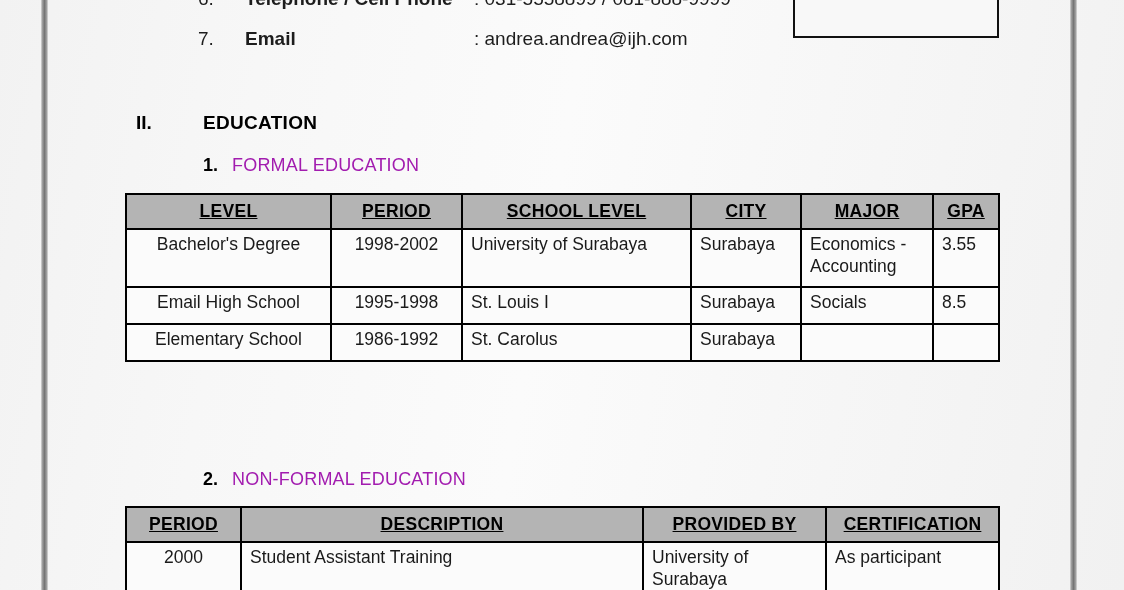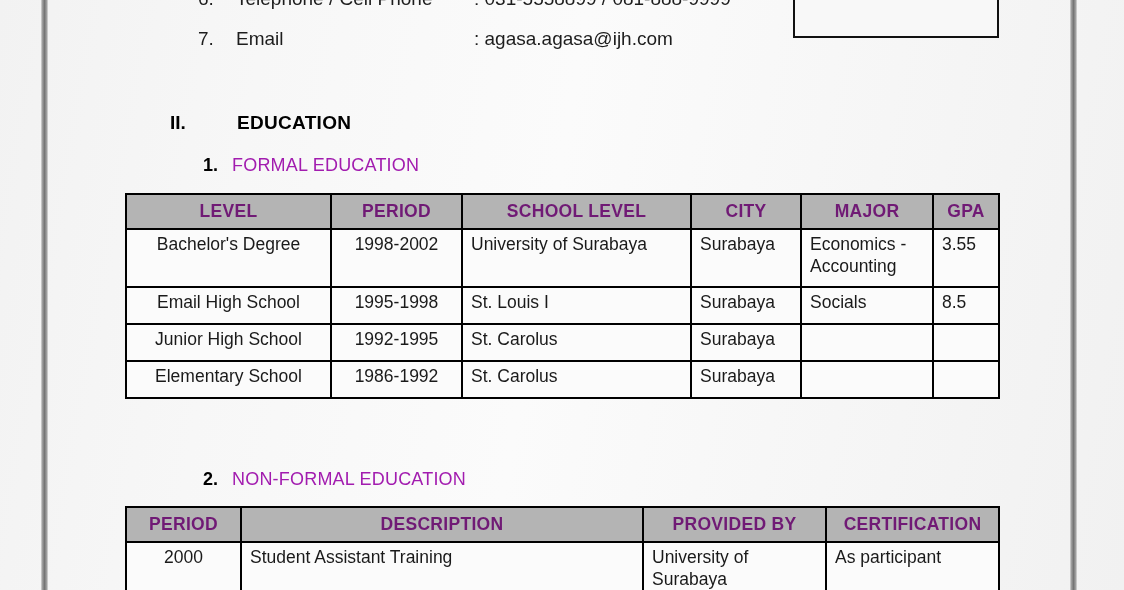--- a/index.html
+++ b/index.html
@@ -52,21 +52,21 @@
 
   #line-phone {
     top: -12px;
     left: 0;
   }
   #line-email {
     top: 28px;
     left: 0;
   }
   .ln-num   { position:absolute; left: 198px; }
-  .ln-label { position:absolute; left: 236px; }
+  .ln-label { position:absolute; left: 245px; font-weight: bold; }
   .ln-value { position:absolute; left: 474px; }
 
   
   #photo-box {
     position: absolute;
     left: 793px;
     top: -58px;
     width: 202px;
     height: 92px;
     border: 2px solid #111111;
@@ -82,21 +82,21 @@
     color: #000;
   }
   .sec-title {
     position: absolute;
     left: 203px;
     font-size: 19px;
     font-weight: bold;
     letter-spacing: 0.3px;
     color: #000;
   }
-  #sec2-roman, #sec2-title { top: 112px; margin-left: 34px; }
+  #sec2-roman, #sec2-title { top: 112px; }
 
   .sub-num {
     position: absolute;
     left: 203px;
     font-size: 18px;
     font-weight: bold;
     color: #000;
   }
   .sub-title {
     position: absolute;
@@ -124,22 +124,23 @@
     vertical-align: top;
     line-height: 1.22;
     background: #fbfbfb;
   }
   table.cv th {
     background: #b4b4b4;
     text-align: center;
     font-weight: bold;
     font-size: 17.5px;
     letter-spacing: 0.3px;
-    color: #701a75;
+    color: #000000;
     padding: 6px 8px;
+    text-decoration: underline;
   }
   td.center { text-align: center; }
   td.left   { text-align: left; }
 
   #table-formal {
     left: 125px;
     top: 193px;
     width: 873px;
   }
   #table-nonformal {
@@ -160,21 +161,21 @@
 
     <div class="contact-line" id="line-phone">
       <span class="ln-num">6.</span>
       <span class="ln-label">Telephone / Cell Phone</span>
       <span class="ln-value">: 031-5558899 / 081-888-9999</span>
     </div>
 
     <div class="contact-line" id="line-email">
       <span class="ln-num">7.</span>
       <span class="ln-label">Email</span>
-      <span class="ln-value">: agasa.agasa@ijh.com</span>
+      <span class="ln-value">: andrea.andrea@ijh.com</span>
     </div>
 
     <div id="photo-box"></div>
 
     <span class="sec-roman" id="sec2-roman">II.</span>
     <span class="sec-title" id="sec2-title">EDUCATION</span>
 
     <span class="sub-num" id="sub1-num">1.</span>
     <span class="sub-title" id="sub1-title">FORMAL EDUCATION</span>
 
@@ -208,28 +209,20 @@
         </tr>
         <tr style="height:37px">
           <td class="center">Email High School</td>
           <td class="center">1995-1998</td>
           <td class="left">St. Louis I</td>
           <td class="left">Surabaya</td>
           <td class="left">Socials</td>
           <td class="left">8.5</td>
         </tr>
         <tr style="height:37px">
-          <td class="center">Junior High School</td>
-          <td class="center">1992-1995</td>
-          <td class="left">St. Carolus</td>
-          <td class="left">Surabaya</td>
-          <td class="left"></td>
-          <td class="left"></td>
-        </tr>
-        <tr style="height:37px">
           <td class="center">Elementary School</td>
           <td class="center">1986-1992</td>
           <td class="left">St. Carolus</td>
           <td class="left">Surabaya</td>
           <td class="left"></td>
           <td class="left"></td>
         </tr>
       </tbody>
     </table>
 

